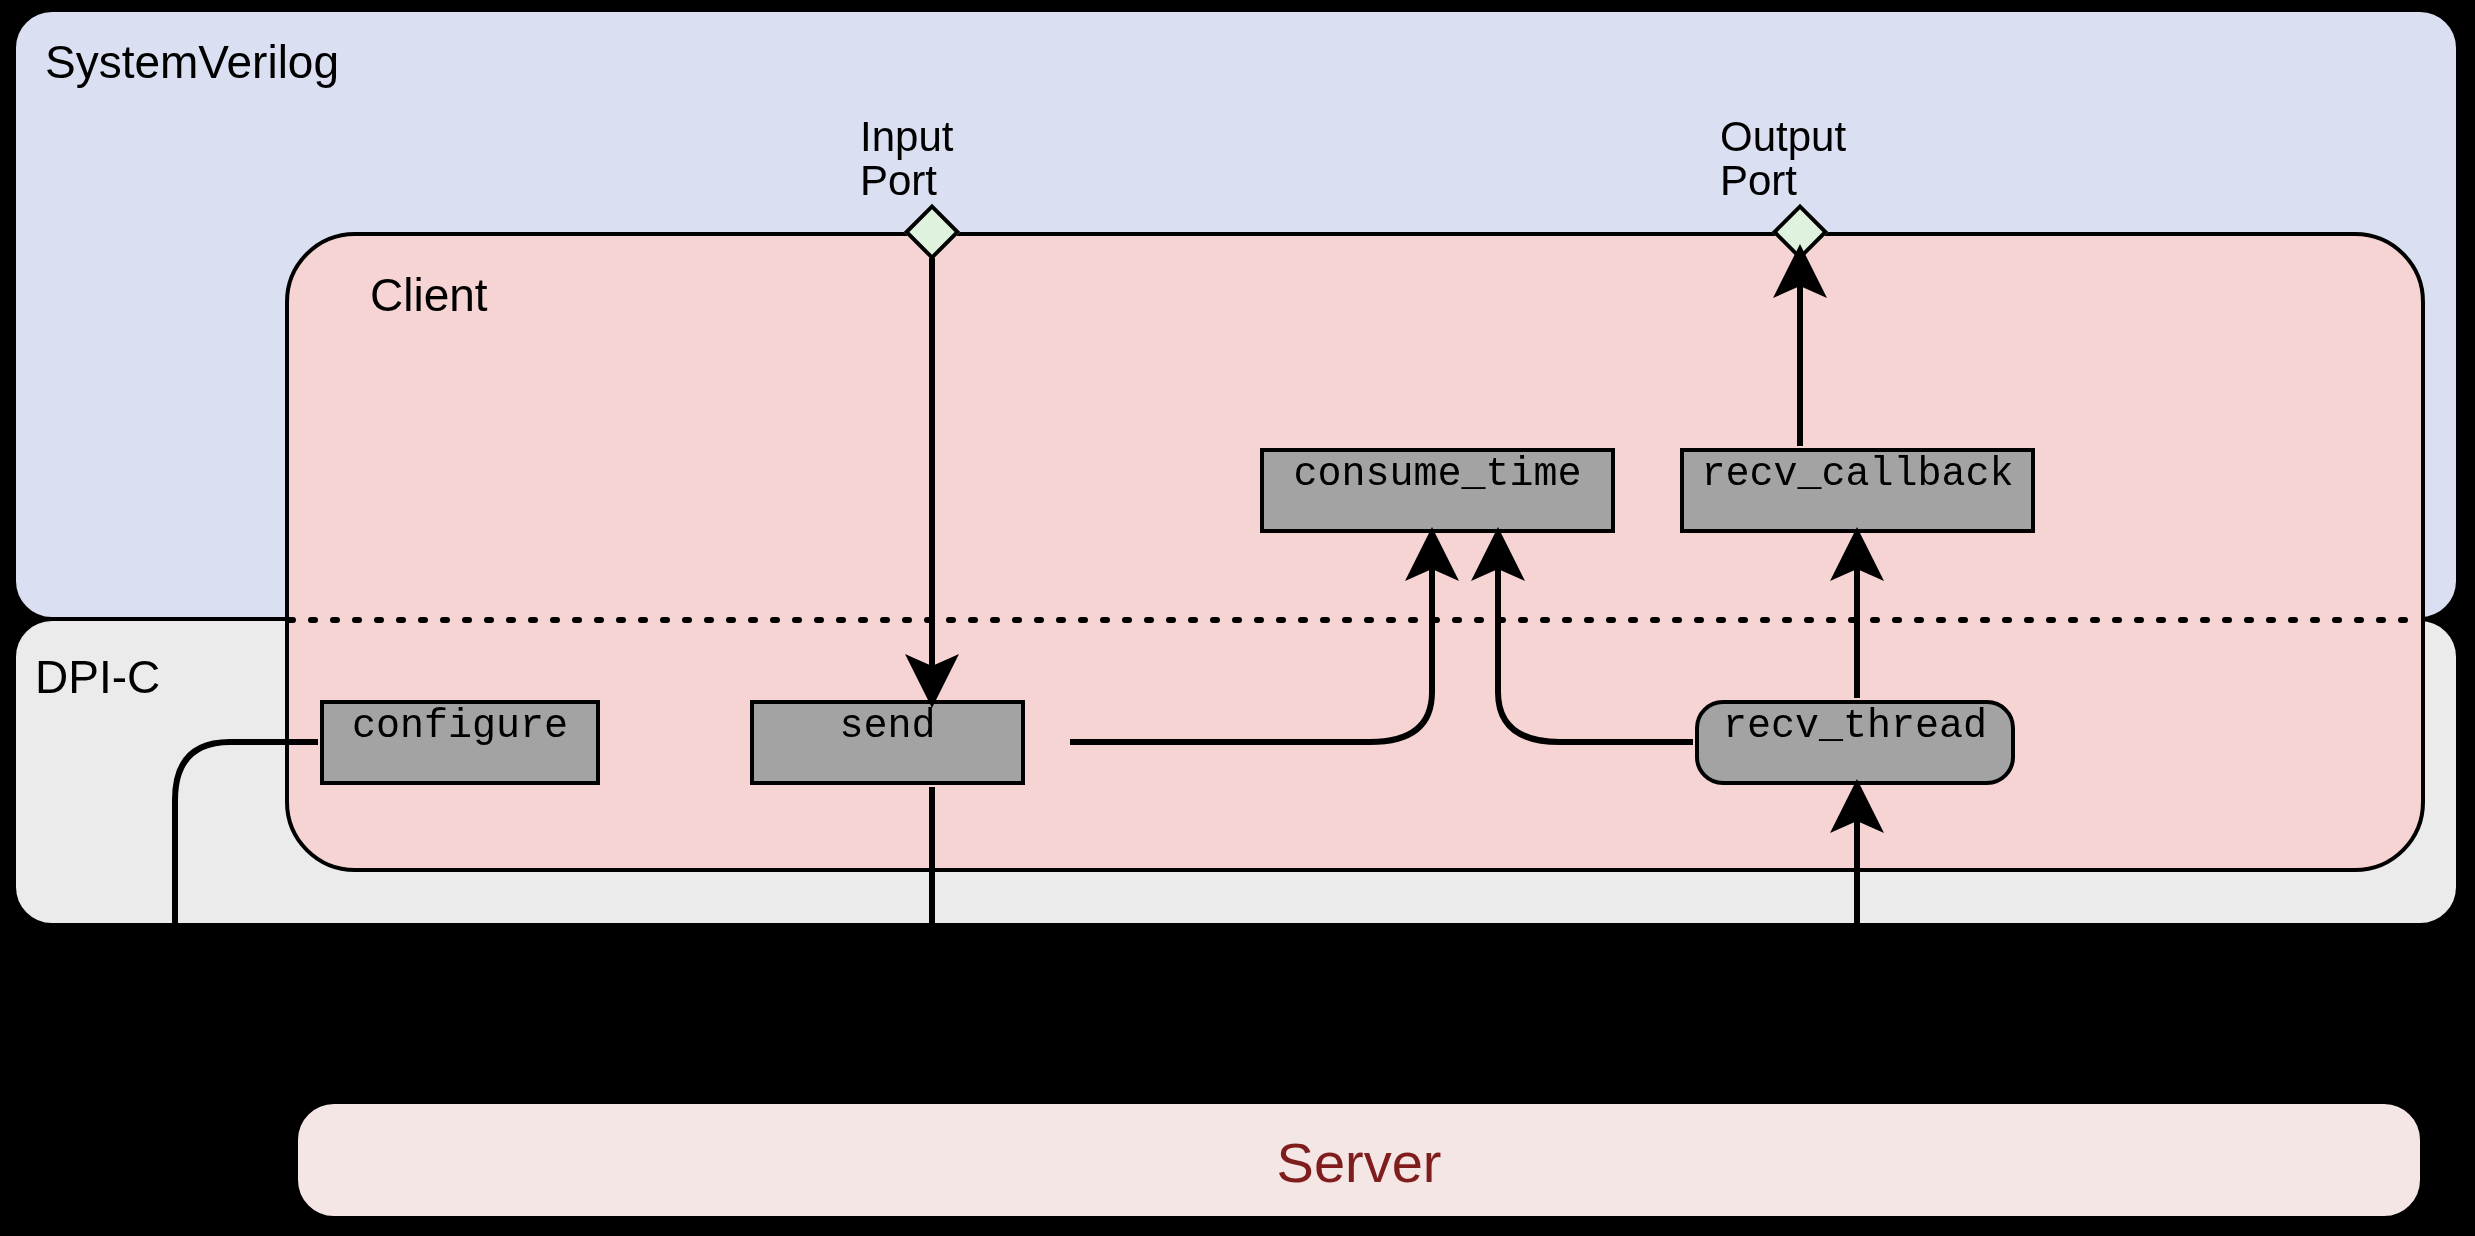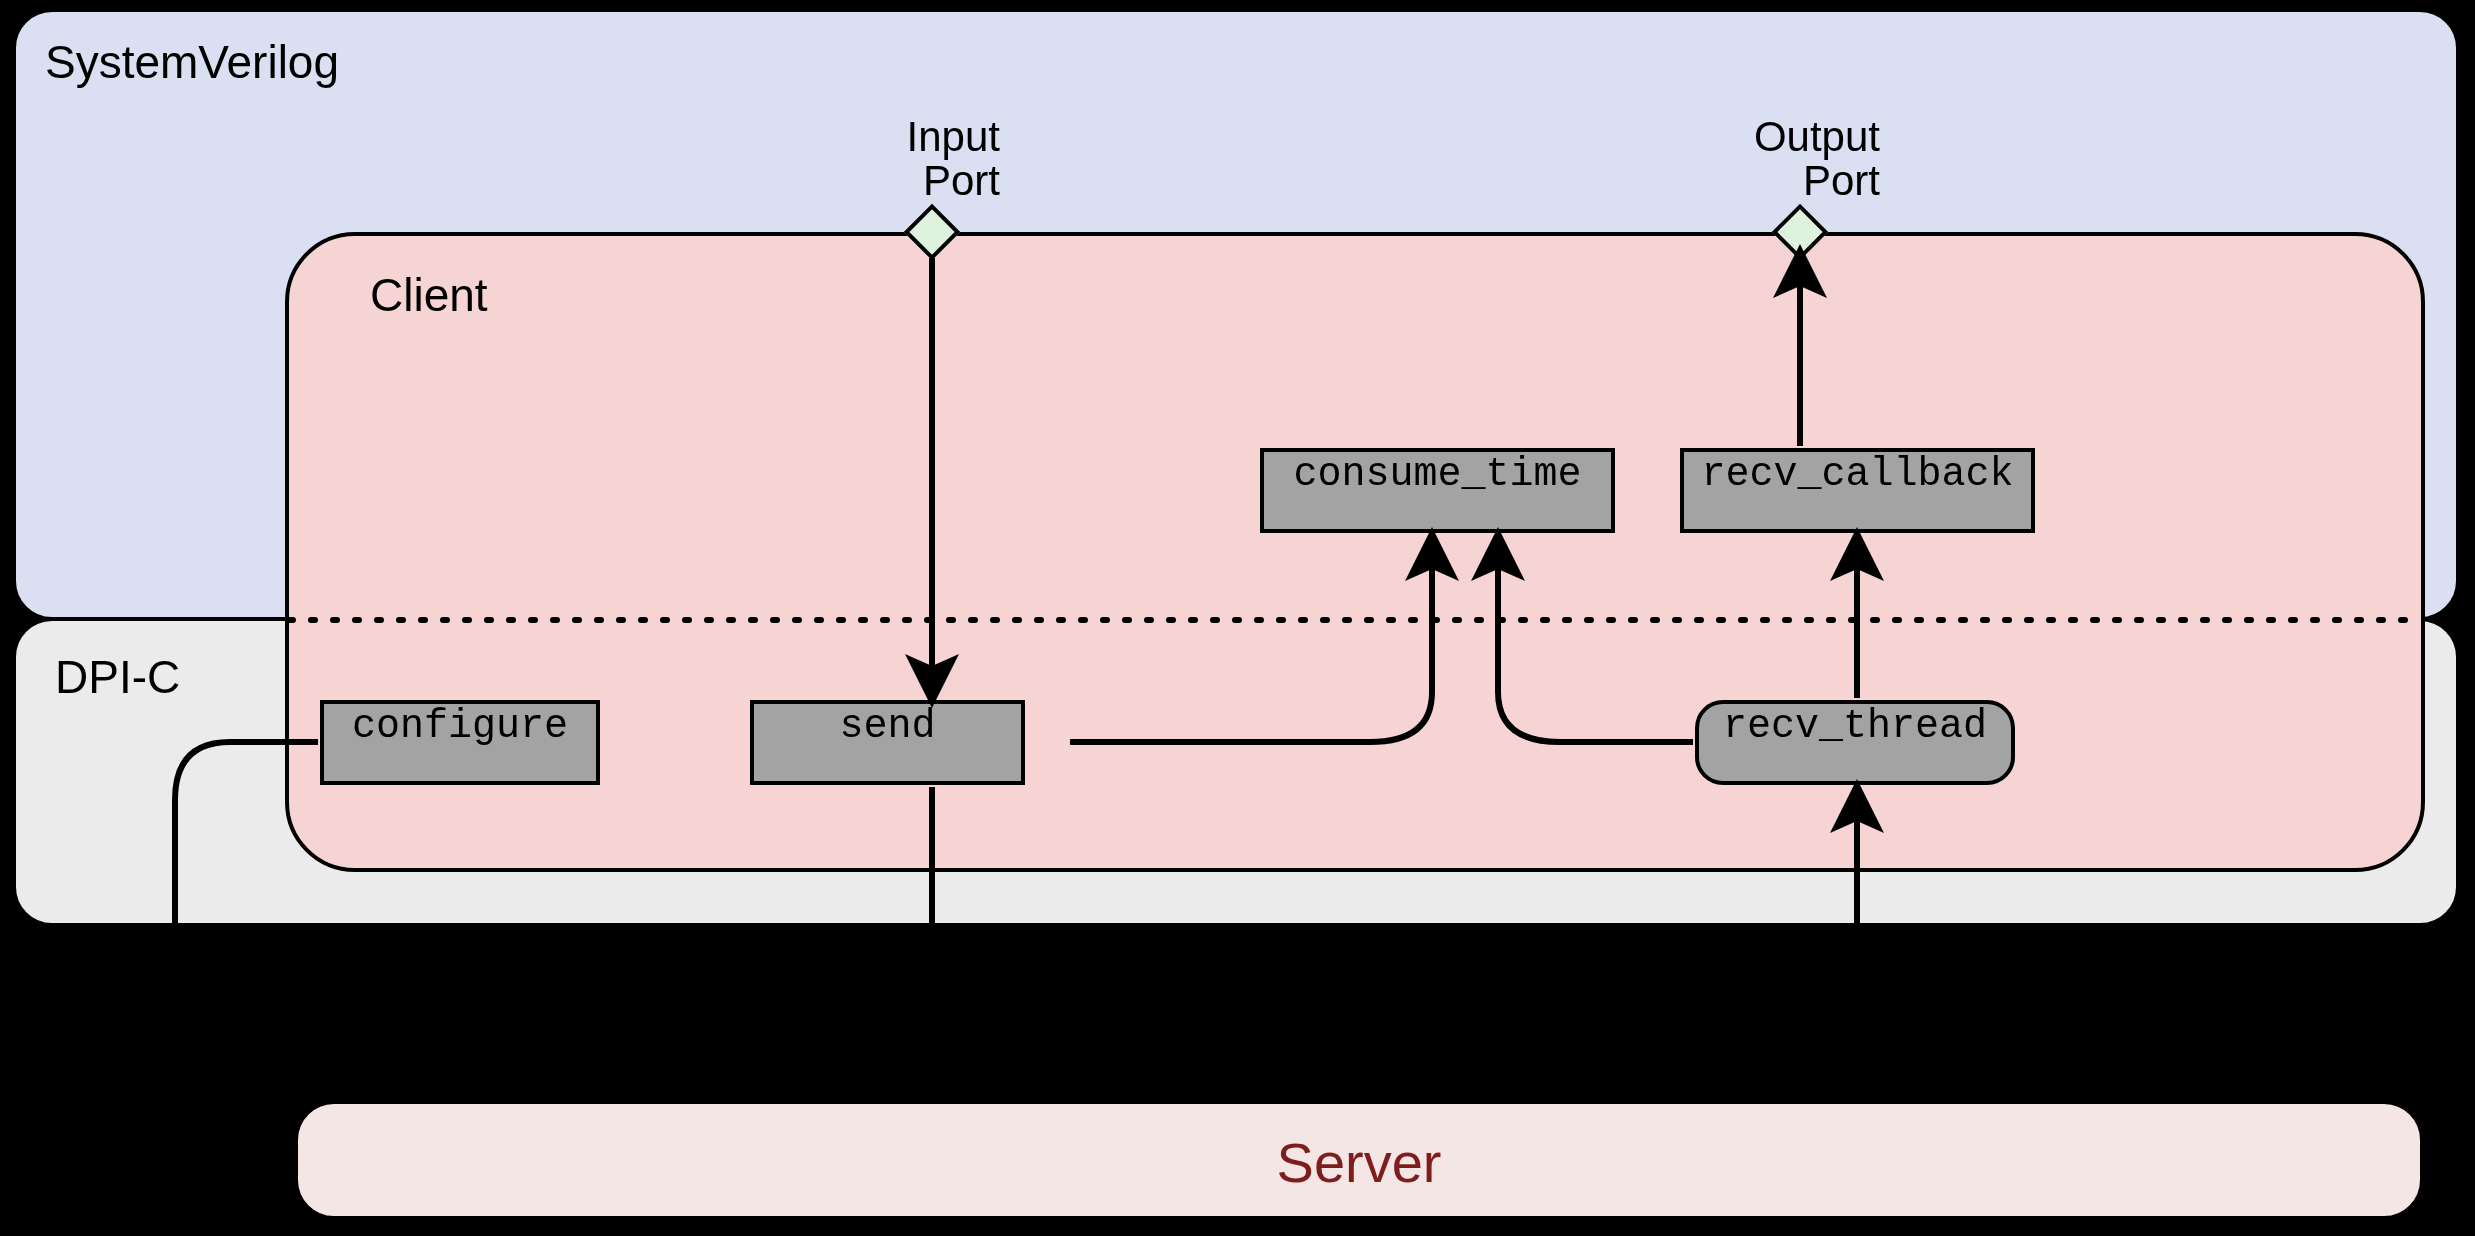--- a/index.html
+++ b/index.html
@@ -48,21 +48,21 @@
   }
   .label {
     position: absolute;
     font-size: 46px;
     color: #000;
   }
   .port-label {
     position: absolute;
     font-size: 42px;
     color: #000;
-    text-align: right;
+    text-align: left;
     line-height: 1.05;
   }
   .diamond {
     position: absolute;
     width: 40px;
     height: 40px;
     background: #def2de;
     border: 4px solid #000;
     transform: rotate(45deg);
     box-sizing: border-box;
@@ -87,21 +87,21 @@
 <body>
 
 <div class="canvas">
 
   <div class="region sv-region" style="left:12px; top:8px; width:2448px; height:613px;">
   </div>
   <div class="label" style="left:45px; top:35px;">SystemVerilog</div>
 
   <div class="region dpi-region" style="left:12px; top:617px; width:2448px; height:310px;">
   </div>
-  <div class="label" style="left:55px; top:650px;">DPI-C</div>
+  <div class="label" style="left:35px; top:650px;">DPI-C</div>
 
   <div class="region client-region" style="left:285px; top:232px; width:2140px; height:640px;">
   </div>
   <div class="label" style="left:370px; top:268px;">Client</div>
 
   <svg class="arrows">
     <line x1="289" y1="620" x2="2421" y2="620" stroke="#000" stroke-width="6" stroke-dasharray="4 18" stroke-linecap="round"></line>
   </svg>
 
   <div class="region server-region" style="left:294px; top:1100px; width:2130px; height:120px;">

